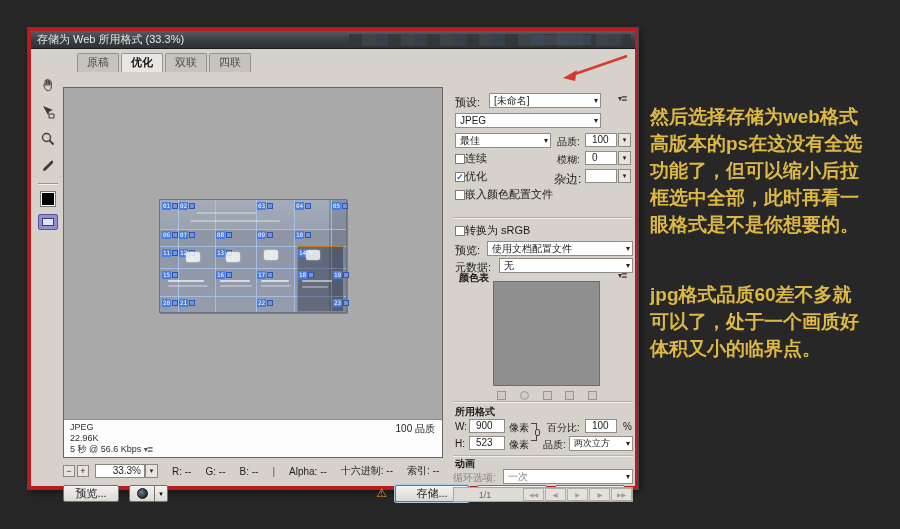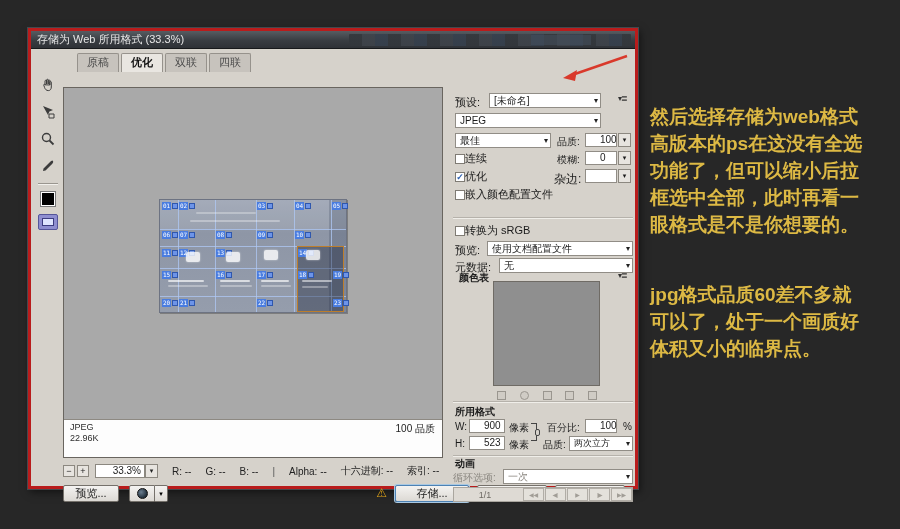--- a/index.html
+++ b/index.html
@@ -81,21 +81,21 @@
   .warn { margin-left:auto; font-size:12px; color:#e6a817; margin-right:8px; }
   .btn.save { width:74px; border:1px solid #4d82b4; box-shadow:0 0 0 1px #a8c8e2; margin-right:8px; }
   .btn.reset { width:70px; margin-right:8px; }
   .btn.remember { width:70px; }
 
   
   .rp { position:absolute; left:420px; top:18px; width:186px; height:441px; font-size:11px; color:#1c1c1c; }
   .rp .abs { position:absolute; white-space:nowrap; }
   .dd { background:#fff; border:1px solid #918d86; height:15px; line-height:13px; font-size:10px; padding:0 14px 0 4px; position:absolute; overflow:hidden; }
   .dd::after { content:"▾"; position:absolute; right:2px; top:0; font-size:8px; color:#222; line-height:13px; }
-  .numbox { background:#fff; border:1px solid #918d86; height:14px; font-size:10px; padding:0 14px; position:absolute; font-family:"Liberation Sans",sans-serif; }
+  .numbox { background:#fff; border:1px solid #918d86; height:14px; font-size:10px; padding:0 6px; position:absolute; font-family:"Liberation Sans",sans-serif; }
   .stepbtn { position:absolute; width:13px; height:14px; border:1px solid #8c8880; background:#e7e4df; font-size:7px; text-align:center; line-height:12px; }
   .cb { position:absolute; display:flex; align-items:center; }
   .cbbox { width:10px; height:10px; background:#fff; border:1px solid #7f7b74; font-size:9px; line-height:9px; text-align:center; color:#2b5fb0; font-weight:bold; }
   .panelmenu { position:absolute; font-size:8px; color:#333; letter-spacing:-1px; }
   .sep { position:absolute; left:2px; right:4px; height:1px; background:#b6b2ab; box-shadow:0 1px 0 #f0eee9; }
   .ct-box { position:absolute; left:42px; top:214px; width:107px; height:105px; background:#8f8f8f; border:1px solid #6f6b65; }
   .ct-icons { position:absolute; left:46px; top:324px; width:100px; display:flex; justify-content:space-between; }
   .cticon { width:9px; height:9px; border:1px solid #9a968f; background:#d0ccc5; }
   .cticon.round { border-radius:50%; }
   .linkbr { position:absolute; width:6px; height:18px; border:1px solid #444; border-left:none; }
@@ -285,20 +285,21 @@
               </div>
               <div class="cell-icon" style="left: 26px; top: 52px;"></div>
               <div class="cell-icon" style="left: 66px; top: 52px;"></div>
               <div class="cell-icon" style="left: 104px; top: 50px;"></div>
               <div class="cell-icon" style="left: 146px; top: 50px;"></div>
             </div>
         </div>
         <div class="statusbar">
           <div>JPEG</div>
           <div>22.96K</div>
+          <div><span>5 秒 @ 56.6 Kbps</span> <span class="pmenu">▾≣</span></div>
           <div class="q">100 品质</div>
         </div>
       </div>
 
       <div class="zoombar">
         <div class="zbtn">−</div>
         <div class="zbtn">+</div>
         <div class="zcombo">33.3%</div>
         <div class="zdrop">▾</div>
         <span class="zlabel"><span>R:</span> <span>--</span></span>

